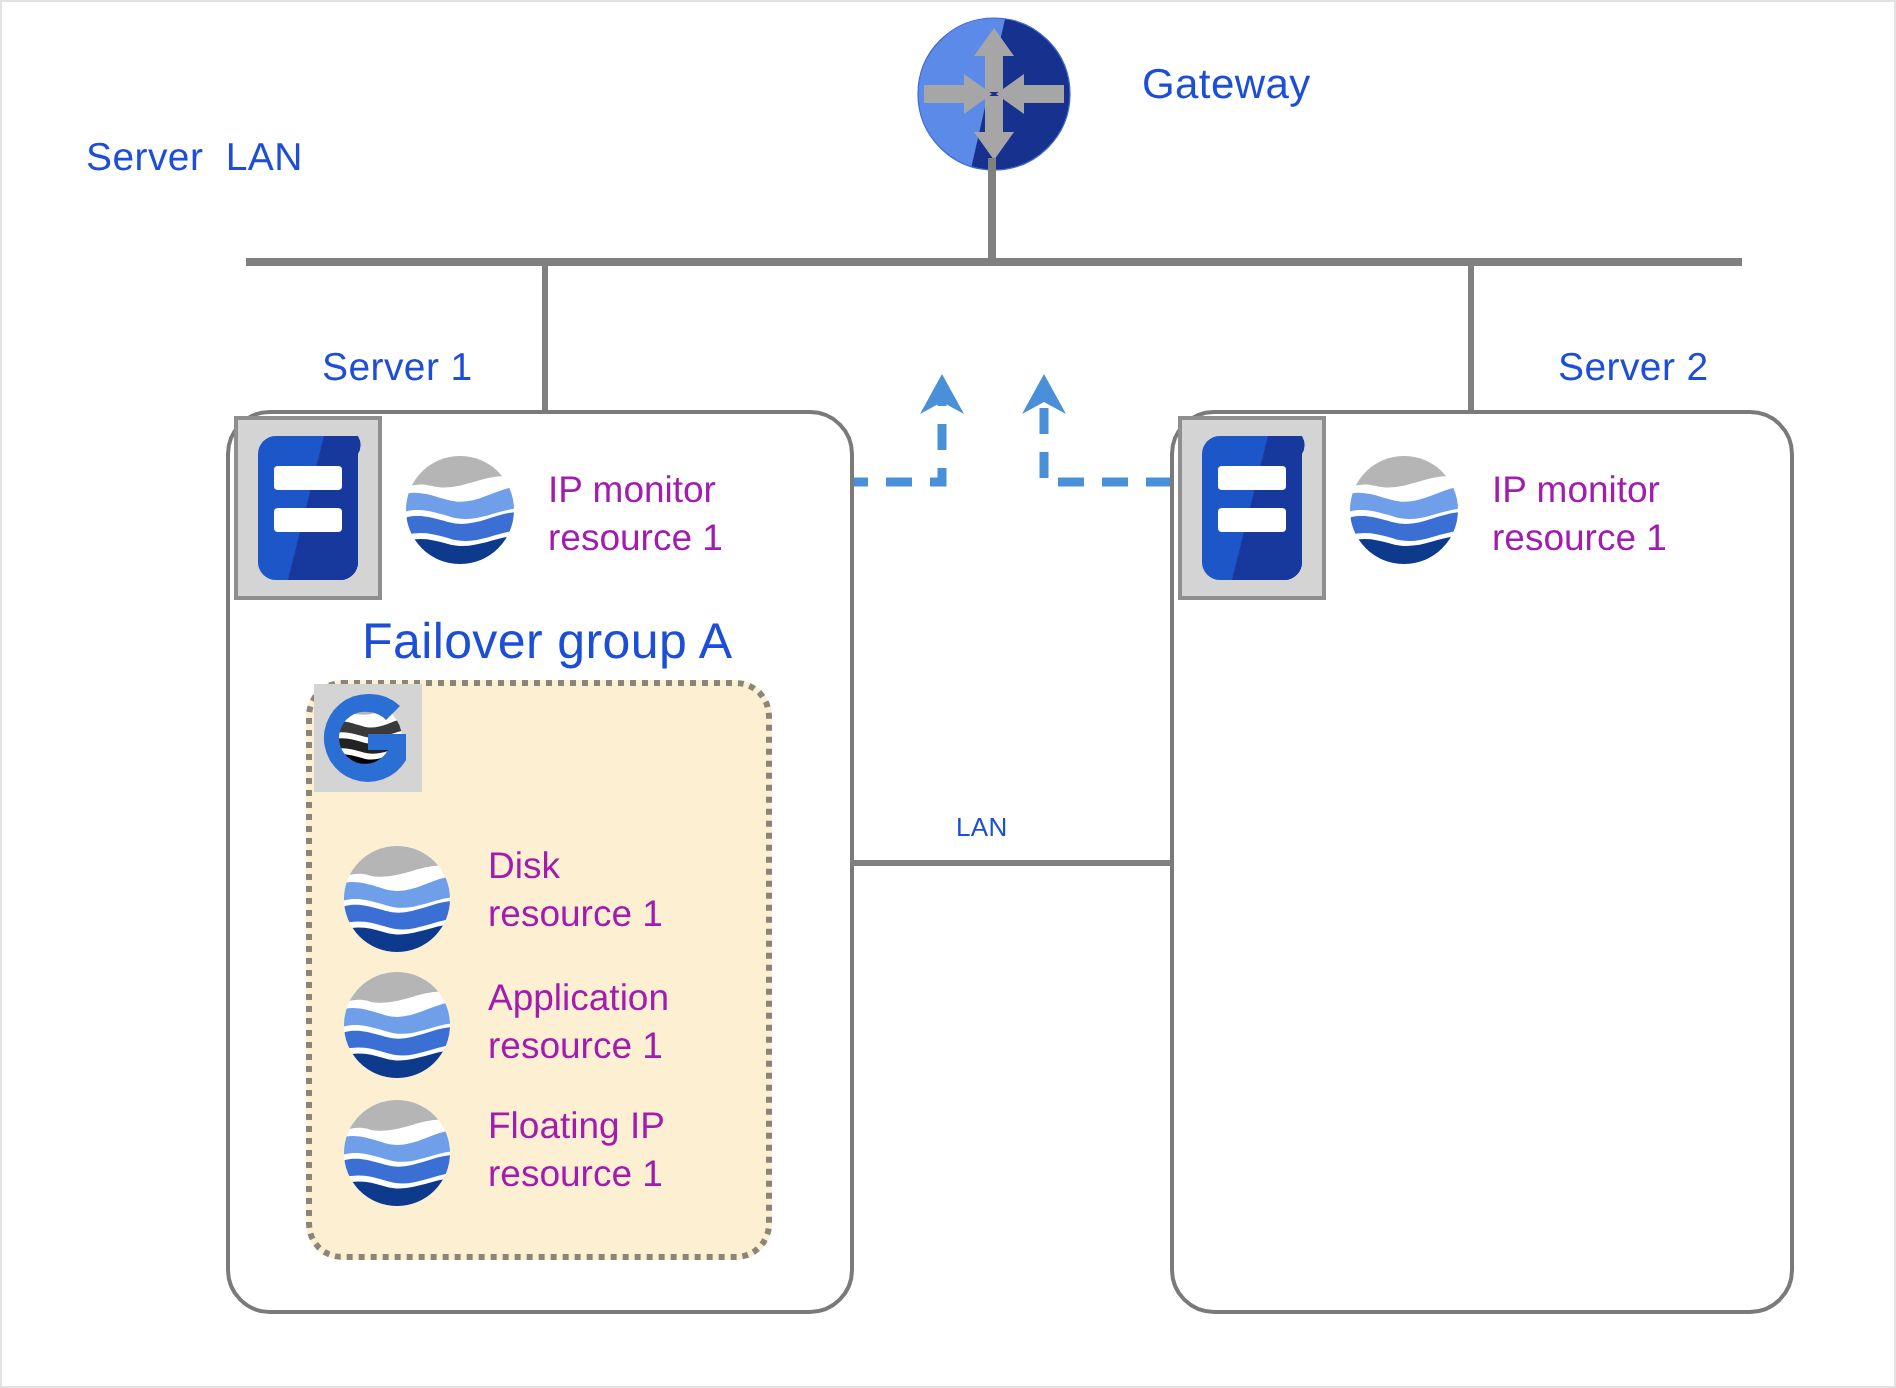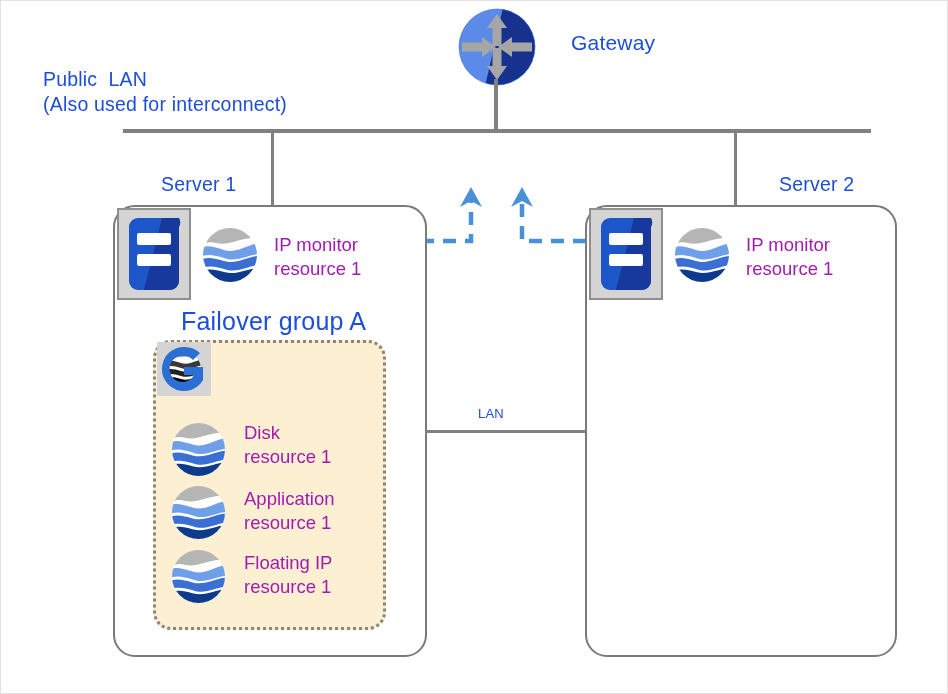--- a/index.html
+++ b/index.html
@@ -81,22 +81,21 @@
       <path d="M 38 39 L 24 49 L 24 43.5 L 4 43.5 L 4 34.5 L 24 34.5 L 24 29 Z" fill="#a6a6a6"></path>
 
       <path d="M 40 39 L 54 29 L 54 34.5 L 74 34.5 L 74 43.5 L 54 43.5 L 54 49 Z" fill="#a6a6a6"></path>
     </svg>
   </div>
 
   <div class="label" style="left:570px; top:29px; font-size:21px;">Gateway</div>
 
   <div class="lan-line" style="left:493px; top:78px; width:4px; height:52px;"></div>
 
-  <div class="label" style="left:42px; top:66px; font-size:19.5px;">Public  LAN</div>
-  <div class="label" style="left:42px; top:91px; font-size:19.5px;">(Also used for interconnect)</div>
+  <div class="label" style="left:42px; top:66px; font-size:19.5px;">Server  LAN</div>
 
   <div class="lan-line" style="left:122px; top:128px; width:748px; height:4px;"></div>
 
   <div class="lan-line" style="left:270px; top:130px; width:3px; height:76px;"></div>
   <div class="lan-line" style="left:733px; top:130px; width:3px; height:76px;"></div>
 
   <svg class="abs" style="left:0; top:90px;" width="948" height="130">
 
     <path d="M 287 215 L 287 150 L 470 150 L 470 108" fill="none" stroke="#4a90d9" stroke-width="4.5" stroke-dasharray="13,9" stroke-linecap="butt"></path>
     <path d="M 470 96 L 481 116 L 470 110 L 459 116 Z" fill="#4a90d9"></path>

